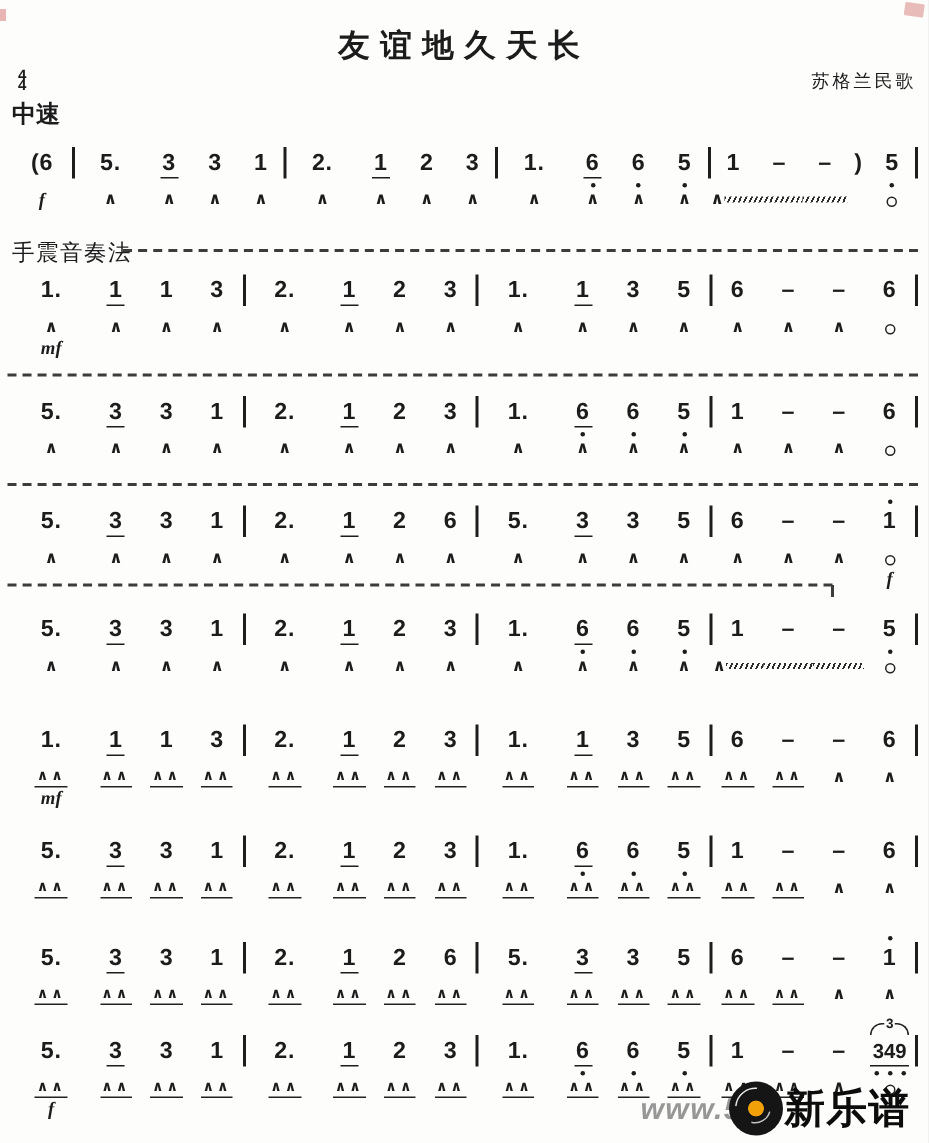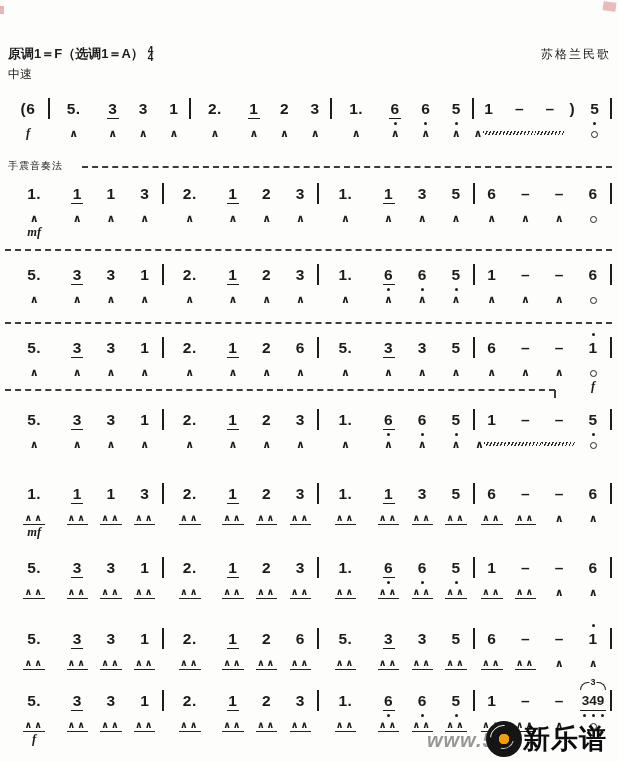--- a/index.html
+++ b/index.html
@@ -6,22 +6,22 @@
   .page{position:relative;width:619px;height:762px;background:#fdfdfc;overflow:hidden;
         font-family:"Liberation Sans","DejaVu Sans",sans-serif;color:#1c1c1c;}
 
   
   .title{position:absolute;left:0;top:16px;width:100%;text-align:center;
          font-size:21px;font-weight:700;letter-spacing:7px;}
   .keyline{position:absolute;left:8px;top:45px;font-size:13px;font-weight:700;white-space:nowrap;}
   .ts{display:inline-block;vertical-align:-3px;margin-left:4px;text-align:center;}
   .ts i{display:block;font-style:normal;font-weight:700;font-size:10px;line-height:7px;}
   .source{position:absolute;right:8px;top:46px;font-size:12px;letter-spacing:2px;}
-  .tempo{position:absolute;left:8px;top:66px;font-size:12px;}
-  .technique{position:absolute;left:8px;top:159px;font-size:10px;letter-spacing:1px;}
+  .tempo{position:absolute;left:8px;top:66px;font-size:16px;font-weight:bold;}
+  .technique{position:absolute;left:8px;top:159px;font-size:15px;letter-spacing:1px;}
 
   
   .dash{position:absolute;border-top:2px dashed #3c3c3c;}
   .dashv{position:absolute;border-left:2px dashed #3c3c3c;}
 
   
   .music-line{position:absolute;left:8px;width:604px;display:flex;align-items:flex-start;}
   .music-line:nth-child(1){top:89px;}
   .music-line:nth-child(2){top:174px;}
   .music-line:nth-child(3){top:255px;}
@@ -74,23 +74,24 @@
   .redmark{position:absolute;}
   .red1{left:0;top:6px;width:4px;height:8px;background:#e09c9c;opacity:.75;}
   .red2{left:603px;top:2px;width:13px;height:9px;background:#dd9a93;opacity:.65;
         border-radius:1px;transform:rotate(8deg);}
 </style>
 </head>
 <body>
 
 <div class="page">
 
+  <div class="title">友谊地久天长</div>
 
   <div class="keyline">
-    <span>原调1＝F（选调1＝A）</span><span class="ts"><i>4</i><i>4</i></span>
+    <span class="ts"><i>4</i><i>4</i></span>
   </div>
 
   <div class="source">苏格兰民歌</div>
   <div class="tempo">中速</div>
   <div class="technique">手震音奏法</div>
 
   <div class="dash" style="left:82px;top:166px;width:530px;"></div>
   <div class="dash" style="left:5px;top:249px;width:607px;"></div>
   <div class="dash" style="left:5px;top:322px;width:607px;"></div>
   <div class="dash" style="left:5px;top:389px;width:550px;"></div>

